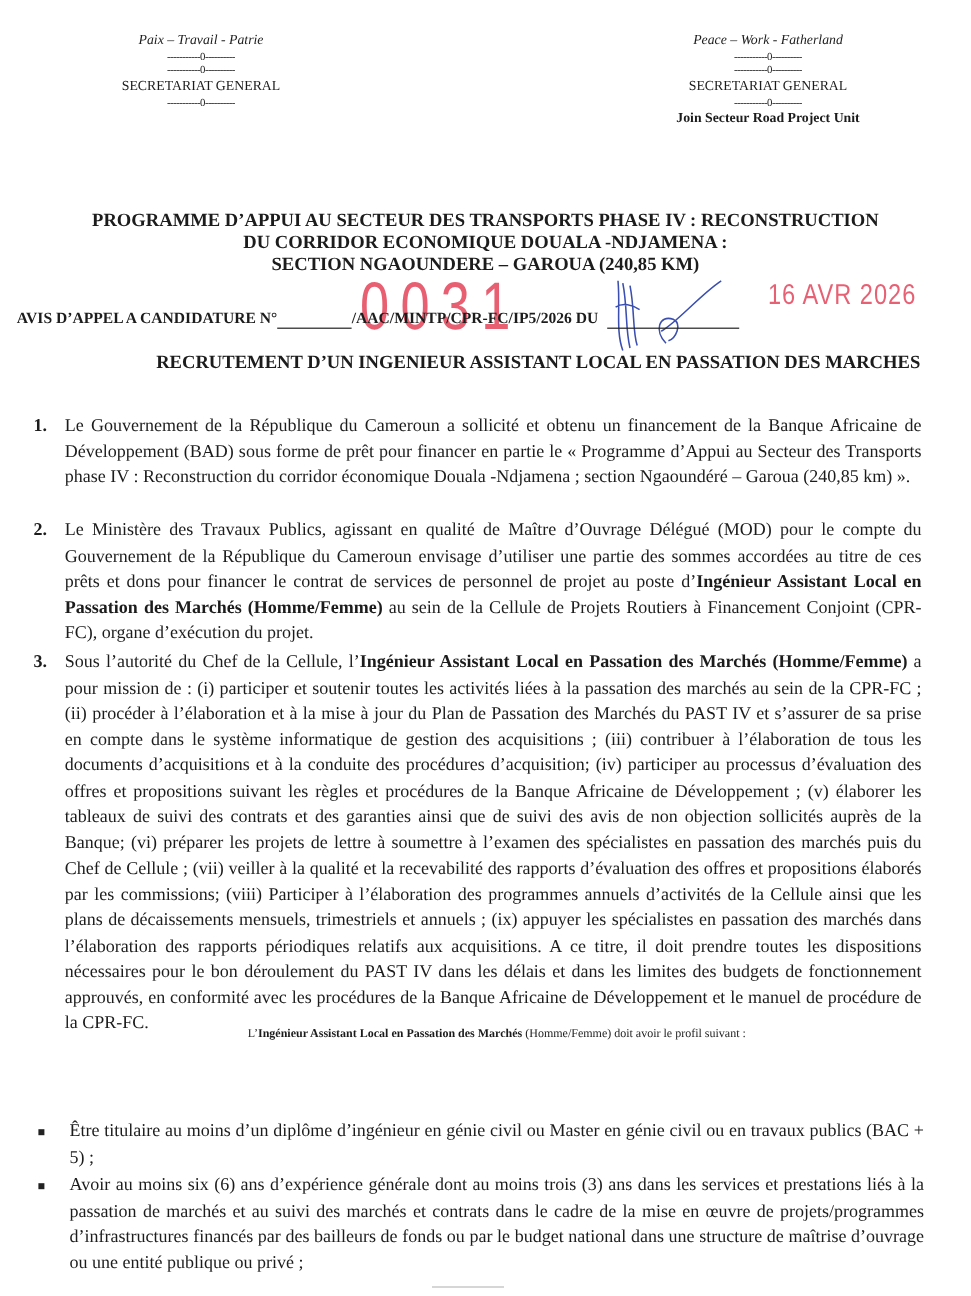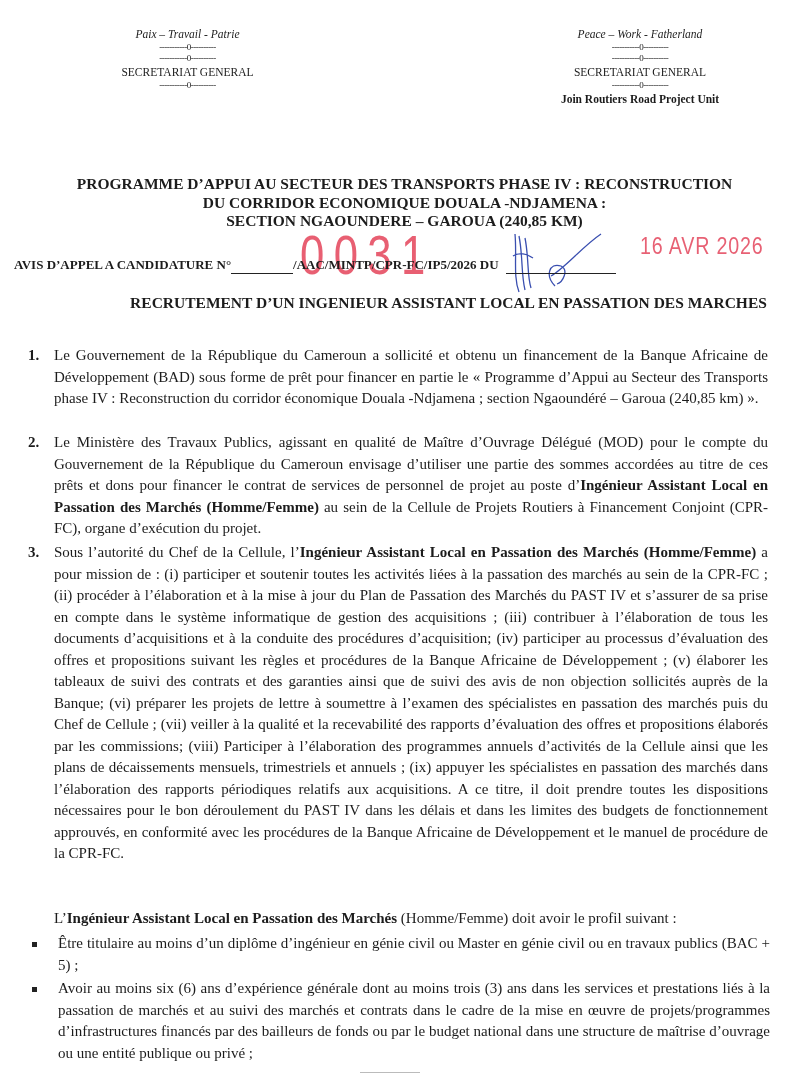--- a/index.html
+++ b/index.html
@@ -5,24 +5,24 @@
   html, body { margin: 0; padding: 0; }
   body {
     width: 809px; height: 1080px; overflow: hidden;
     background: #ffffff;
     font-family: "Liberation Serif", "DejaVu Serif", serif;
     color: #1c1c1c;
     position: relative;
   }
   .hdr {
     position: absolute; top: 26px; text-align: center;
-    font-size: 11.5px; line-height: 16px; padding-left: 20px;
+    font-size: 11.5px; line-height: 16px;
   }
   .hdr.left { left: 0; width: 335px; }
-  .hdr.right { left: 480px; width: 280px; }
+  .hdr.right { left: 500px; width: 280px; }
   .hdr .motto { font-style: italic; }
   .hdr .sep { font-size: 9px; line-height: 11px; letter-spacing: -0.5px; }
   .hdr .bold { font-weight: bold; }
   .hdr .unit { font-weight: bold; font-size: 11.5px; }
 
   .title-block {
     position: absolute; top: 175px; left: 0; width: 809px;
     text-align: center; font-weight: bold; font-size: 15.5px; line-height: 18.5px;
   }
   .avis {
@@ -48,21 +48,21 @@
   }
   .signature { position: absolute; top: 226px; left: 505px; width: 100px; height: 70px; }
 
   .body-text { position: absolute; left: 28px; width: 740px; font-size: 15px; line-height: 21.5px; text-align: justify; }
   .item { display: flex; }
   .item .num { width: 26px; font-weight: bold; flex: none; }
   .item .txt { flex: 1; }
   .p1 { top: 345px; }
   .p2 { top: 432px; }
   .p3 { top: 542px; }
-  .profile { position: absolute; top: 910px; left: 54px; width: 720px; font-size: 15px; }
+  .profile { position: absolute; top: 856px; left: 54px; width: 720px; font-size: 10px; text-align: center; }
   .bullets { position: absolute; top: 933px; left: 28px; width: 742px; font-size: 15px; line-height: 21.5px; text-align: justify; }
   .bullets .b { display: flex; margin-bottom: 2px; }
   .bullets .dot { width: 26px; flex: none; padding-left: 4px; }
   .bullets .dot span { display: inline-block; width: 5px; height: 5px; background: #222; vertical-align: middle; }
   b { font-weight: bold; }
   .pagebar { position: absolute; top: 1072px; left: 360px; width: 60px; border-top: 1px solid #bbb; }
 </style>
 </head>
 <body>
 
@@ -73,21 +73,21 @@
   <div>SECRETARIAT GENERAL</div>
   <div class="sep">-----------0----------</div>
 </div>
 
 <div class="hdr right">
   <div class="motto">Peace – Work - Fatherland</div>
   <div class="sep">-----------0----------</div>
   <div class="sep">-----------0----------</div>
   <div>SECRETARIAT GENERAL</div>
   <div class="sep">-----------0----------</div>
-  <div class="unit">Join Routiers Road Project Unit</div>
+  <div class="unit">Join Secteur Road Project Unit</div>
 </div>
 
 <div class="title-block">
   <div>PROGRAMME D’APPUI AU SECTEUR DES TRANSPORTS PHASE IV : RECONSTRUCTION</div>
   <div>DU CORRIDOR ECONOMIQUE DOUALA -NDJAMENA :</div>
   <div>SECTION NGAOUNDERE – GAROUA (240,85 KM)</div>
 </div>
 
 <div class="stamp-num">0031</div>
 <svg class="signature" viewBox="0 0 100 70">

